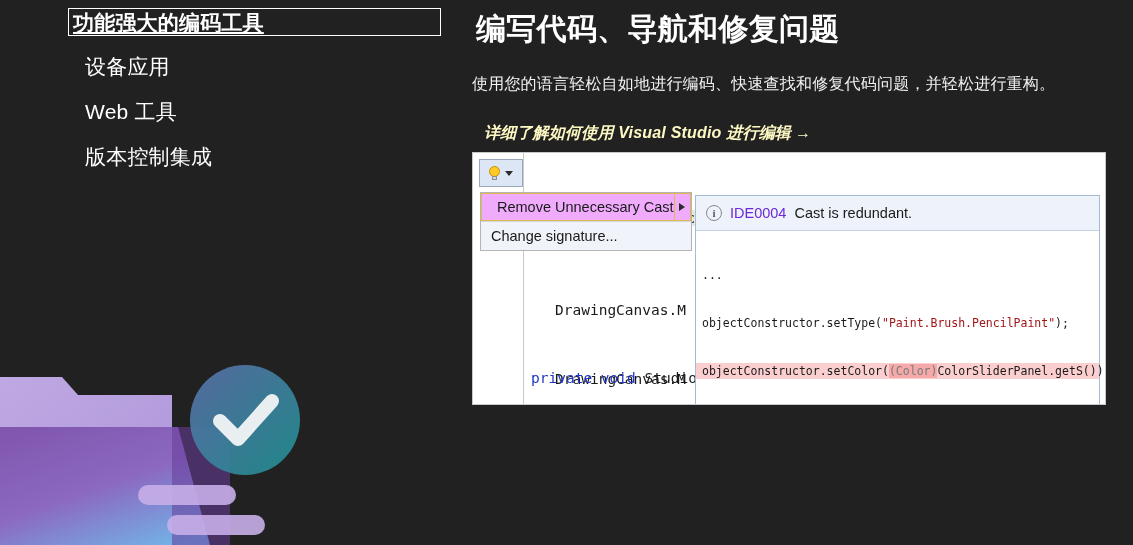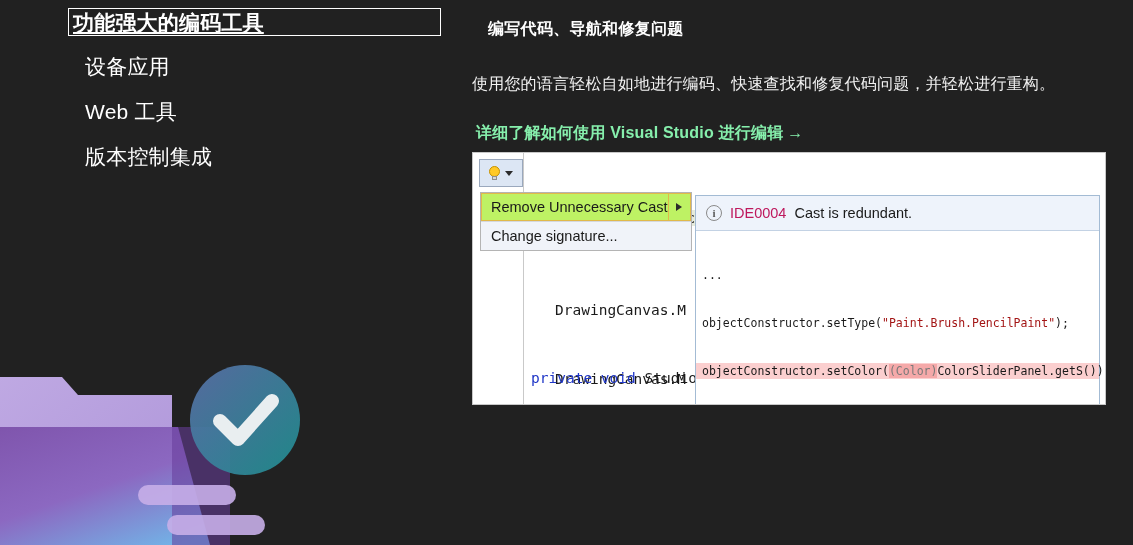--- a/index.html
+++ b/index.html
@@ -63,43 +63,44 @@
 
   
   #content {
     position: absolute;
     left: 472px;
     top: 8px;
     width: 650px;
   }
   #heading {
     color: #ffffff;
-    font-size: 16px;
+    font-size: 30px;
     font-weight: bold;
     line-height: 30px;
-    margin: 6px 0 0 16px;
+    margin: 6px 0 0 4px;
     letter-spacing: 0.3px;
   }
   #body-text {
     color: #f2f2f2;
     font-size: 16px;
     line-height: 24px;
     margin: 28px 0 0 0;
     letter-spacing: 0.2px;
   }
   #learn-more {
-    color: #86efac;
+    color: #fef9c3;
     font-size: 16px;
     font-weight: bold;
     line-height: 22px;
-    margin: 26px 0 0 4px;
+    margin: 26px 0 0 12px;
     text-decoration: none;
     display: inline-block;
     letter-spacing: 0.2px;
     cursor: pointer;
+    font-style: italic;
   }
   #learn-more .arrow { font-weight: normal; margin-left: 4px; }
 
   
   #ide-panel {
     position: absolute;
     left: 472px;
     top: 152px;
     width: 634px;
     height: 253px;
@@ -214,23 +215,23 @@
     display: flex;
     align-items: center;
     height: 28px;
     font-size: 14.5px;
     color: #1a1a1a;
     padding-left: 10px;
     cursor: pointer;
     box-sizing: border-box;
   }
   .qa-item.selected {
-    background: #bef264;
+    background: #f0abfc;
     border: 1px solid #e0b94a;
-    padding-left: 9px;
+    padding-left: 15px;
   }
   .qa-item .qa-label { flex: 1; white-space: nowrap; }
   .qa-submenu-arrow {
     width: 24px; height: 26px;
     border-left: 1px solid #e0b94a;
     display: flex; align-items: center; justify-content: center;
     margin-left: auto;
   }
   .arrow-right {
     width: 0; height: 0;
@@ -269,21 +270,21 @@
     width: 16px; height: 16px; border-radius: 50%;
     border: 1px solid #8a8a8a;
     color: #5a5a5a;
     font-size: 11px;
     font-weight: bold;
     display: flex; align-items: center; justify-content: center;
     font-family: "Liberation Serif", serif;
     box-sizing: border-box;
     flex: none;
   }
-  #tip-code-id { color: #be185d; }
+  #tip-code-id { color: #6d28d9; }
   #tip-body {
     background: #ffffff;
     font-family: "DejaVu Sans Mono", monospace;
     font-size: 11.5px;
     line-height: 16px;
     color: #1a1a1a;
     padding: 4px 0 4px 0;
     white-space: pre;
   }
   #tip-body .line { padding: 0 6px; }

